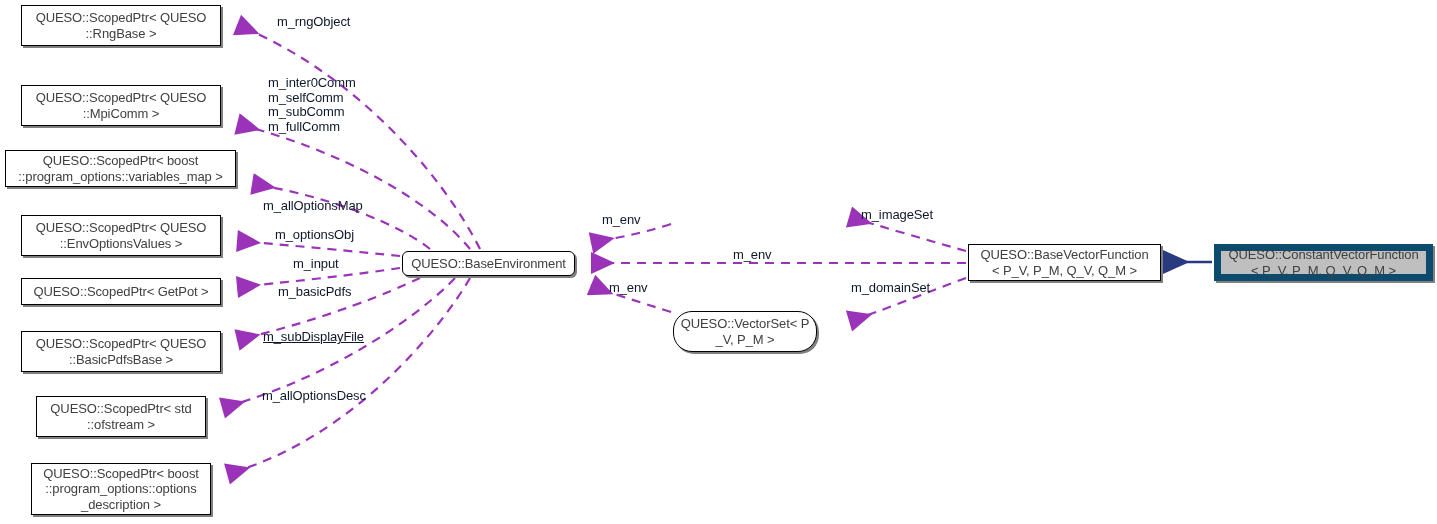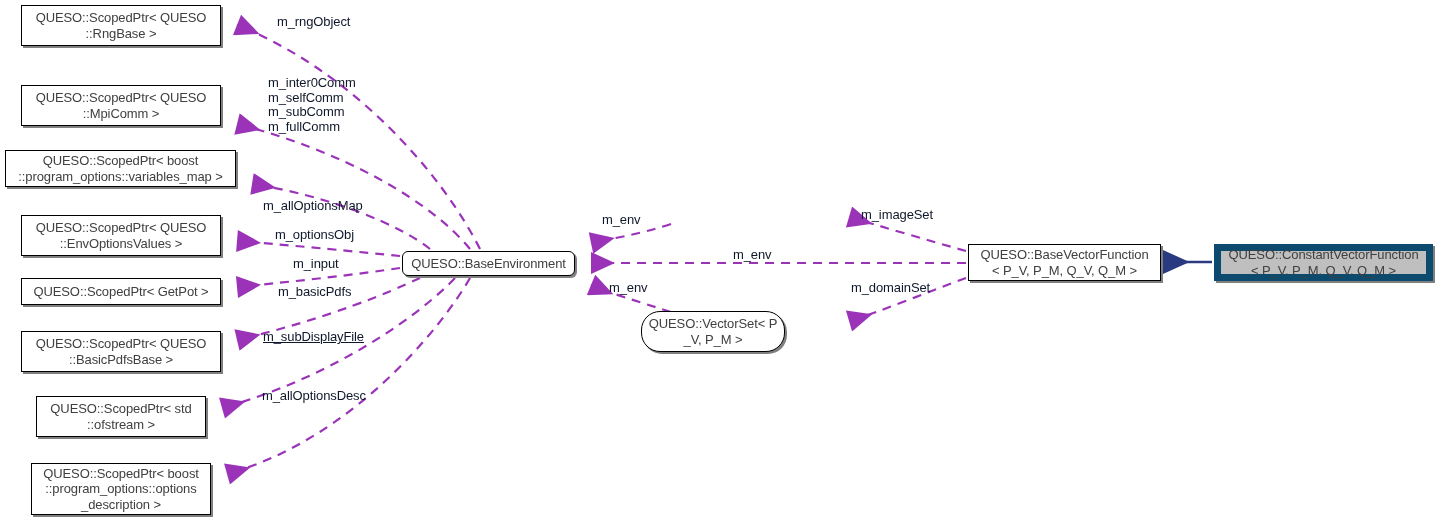--- a/index.html
+++ b/index.html
@@ -106,21 +106,21 @@
   <div class="node" style="left:36px; top:396px; width:170px; height:41px;">QUESO::ScopedPtr&lt; std
 ::ofstream &gt;</div>
 
   <div class="node" style="left:31px; top:463px; width:180px; height:52px;">QUESO::ScopedPtr&lt; boost
 ::program_options::options
 _description &gt;</div>
 
   <div class="node" style="left:402px; top:251px; width:173px; height:25px;border-radius:6px;">QUESO::BaseEnvironment</div>
 
 
-  <div class="node" style="left:641px; top:311px; width:144px; height:41px;border-radius:19px;">QUESO::VectorSet&lt; P
+  <div class="node" style="left:673px; top:311px; width:144px; height:41px;border-radius:19px;">QUESO::VectorSet&lt; P
 _V, P_M &gt;</div>
 
   <div class="node" style="left:968px; top:244px; width:193px; height:37px;">QUESO::BaseVectorFunction
 &lt; P_V, P_M, Q_V, Q_M &gt;</div>
 
   <div class="node highlight" style="left:1214px; top:244px; width:219px; height:37px;">QUESO::ConstantVectorFunction
 &lt; P_V, P_M, Q_V, Q_M &gt;</div>
 
   <div class="edge-label" style="left:277px; top:15px;">m_rngObject</div>
 

